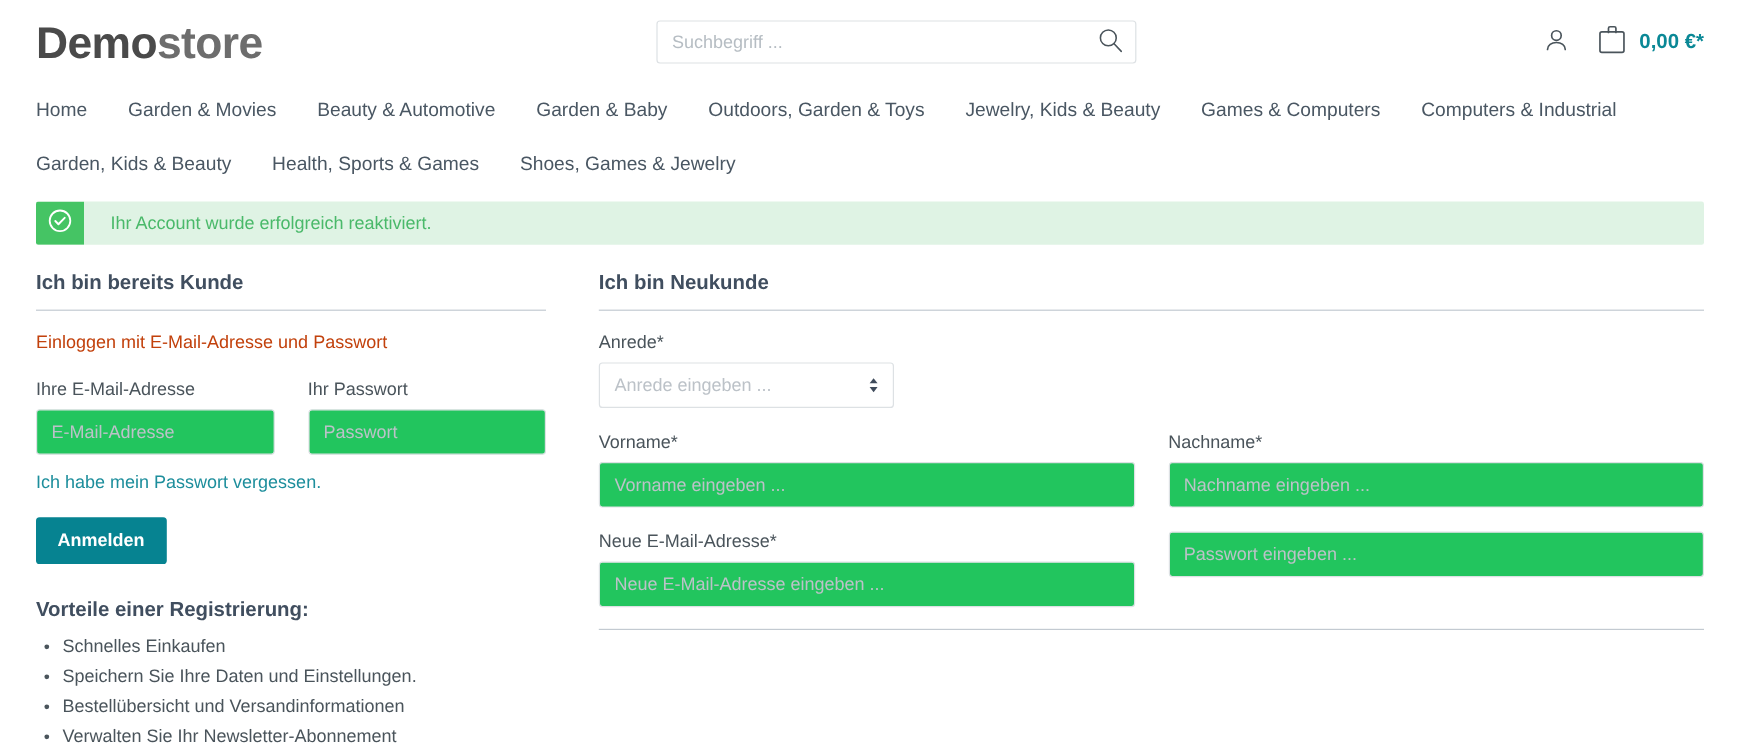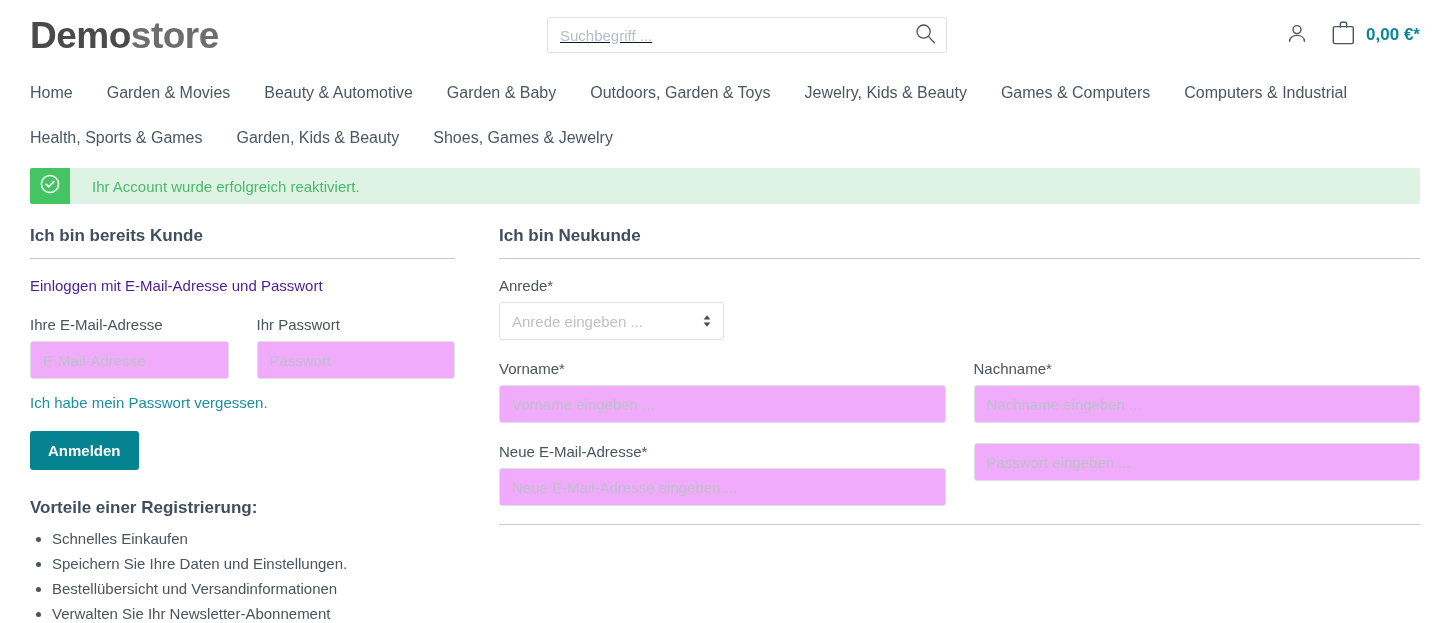--- a/index.html
+++ b/index.html
@@ -69,21 +69,20 @@
     border: 0;
     outline: none;
     background: transparent;
     font-family: "Liberation Sans", sans-serif;
     font-size: 15px;
     color: #0f172a;
     padding: 0 40px 0 12px;
     width: 100%;
     height: 100%;
     box-sizing: border-box;
-    text-decoration: underline;
   }
   .search-input::placeholder {
     color: #b6bdc3;
     opacity: 1;
   }
   .search-btn {
     position: absolute;
     right: 6px;
     top: 0;
     bottom: 0;
@@ -190,37 +189,37 @@
     color: #404e5f;
     margin: 0 0 12px 0;
   }
   .hr {
     border: 0;
     border-top: 1px solid #c3cad1;
     margin: 0 0 18px 0;
   }
   .lead {
     font-size: 15px;
-    color: #4c1d95;
+    color: #c2410c;
     margin: 0 0 22px 0;
   }
 
   .field-label {
     display: block;
     font-size: 15px;
     color: #4a545b;
     margin-bottom: 8px;
   }
   .input {
     width: 100%;
     height: 38px;
     box-sizing: border-box;
     border: 1px solid #dde1e4;
     border-radius: 3px;
-    background: #f0abfc;
+    background: #22c55e;
     padding: 0 12px;
     font-family: "Liberation Sans", sans-serif;
     font-size: 15px;
     color: #4a545b;
     outline: none;
   }
   .input::placeholder { color: #bcc2c8; opacity: 1; }
 
   .row2 {
     display: flex;
@@ -264,21 +263,21 @@
     padding-left: 22px;
     font-size: 15px;
     color: #4a545b;
   }
   .benefits-list li { margin: 0 0 4px 0; line-height: 1.4; }
 
   
   .form-group { margin-bottom: 18px; }
   .select-wrap {
     position: relative;
-    width: 225px;
+    width: 246px;
   }
   .select {
     width: 100%;
     height: 38px;
     box-sizing: border-box;
     border: 1px solid #dde1e4;
     border-radius: 3px;
     background: #fff;
     padding: 0 30px 0 12px;
     font-family: "Liberation Sans", sans-serif;
@@ -365,22 +364,22 @@
   <nav class="nav">
     <div class="nav-row">
       <a class="nav-item">Home</a>
       <a class="nav-item">Garden &amp; Movies</a>
       <a class="nav-item">Beauty &amp; Automotive</a>
       <a class="nav-item">Garden &amp; Baby</a>
       <a class="nav-item">Outdoors, Garden &amp; Toys</a>
       <a class="nav-item">Jewelry, Kids &amp; Beauty</a>
       <a class="nav-item">Games &amp; Computers</a>
       <a class="nav-item">Computers &amp; Industrial</a>
+      <a class="nav-item">Garden, Kids &amp; Beauty</a>
       <a class="nav-item">Health, Sports &amp; Games</a>
-      <a class="nav-item">Garden, Kids &amp; Beauty</a>
       <a class="nav-item">Shoes, Games &amp; Jewelry</a>
     </div>
   </nav>
 
   <div class="alert">
     <div class="alert-icon">
       <span>
         <svg width="22" height="22" viewBox="0 0 22 22" fill="none" aria-hidden="true">
           <circle cx="11" cy="11" r="8.6" stroke="#ffffff" stroke-width="1.5"></circle>
           <path d="M7.1 11.2l2.6 2.7 5.2-5.4" stroke="#ffffff" stroke-width="1.6" stroke-linecap="round" stroke-linejoin="round"></path>

